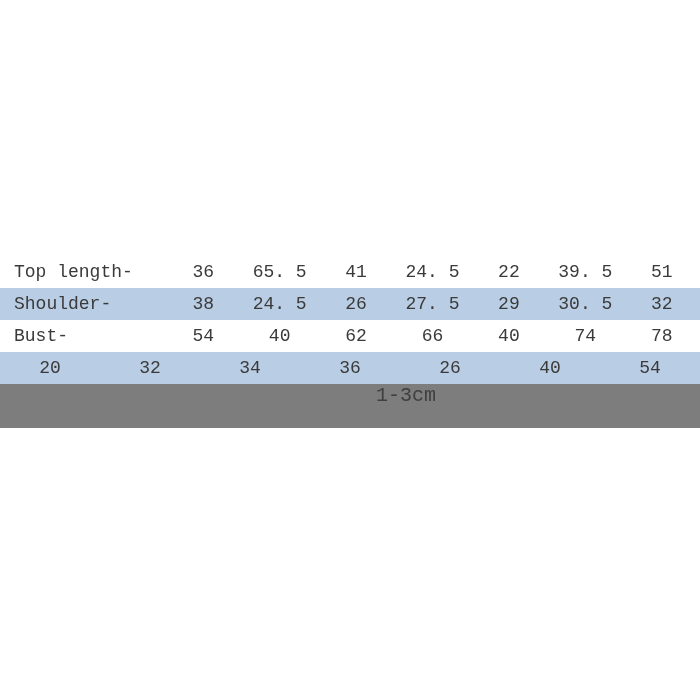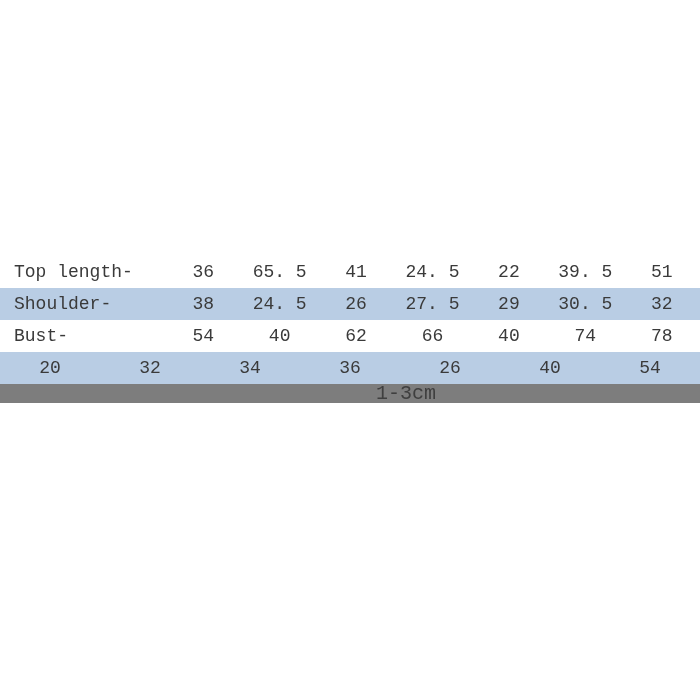--- a/index.html
+++ b/index.html
@@ -51,24 +51,24 @@
   .data-row {
     height: 32px;
     font-size: 18px;
     color: #3a3a3a;
     background: #ffffff;
   }
   .data-row.alt {
     background: #b9cde4;
   }
   .footer-row {
-    height: 19px;
+    height: 44px;
     background: #7d7d7d;
     display: flex;
-    align-items: center;
+    align-items: flex-start;
     justify-content: center;
     font-size: 20px;
     color: #3f3f3f;
   }
   .footer-row .tolerance {
     margin-left: 112px; 
   }
 </style>
 </head>
 <body>

